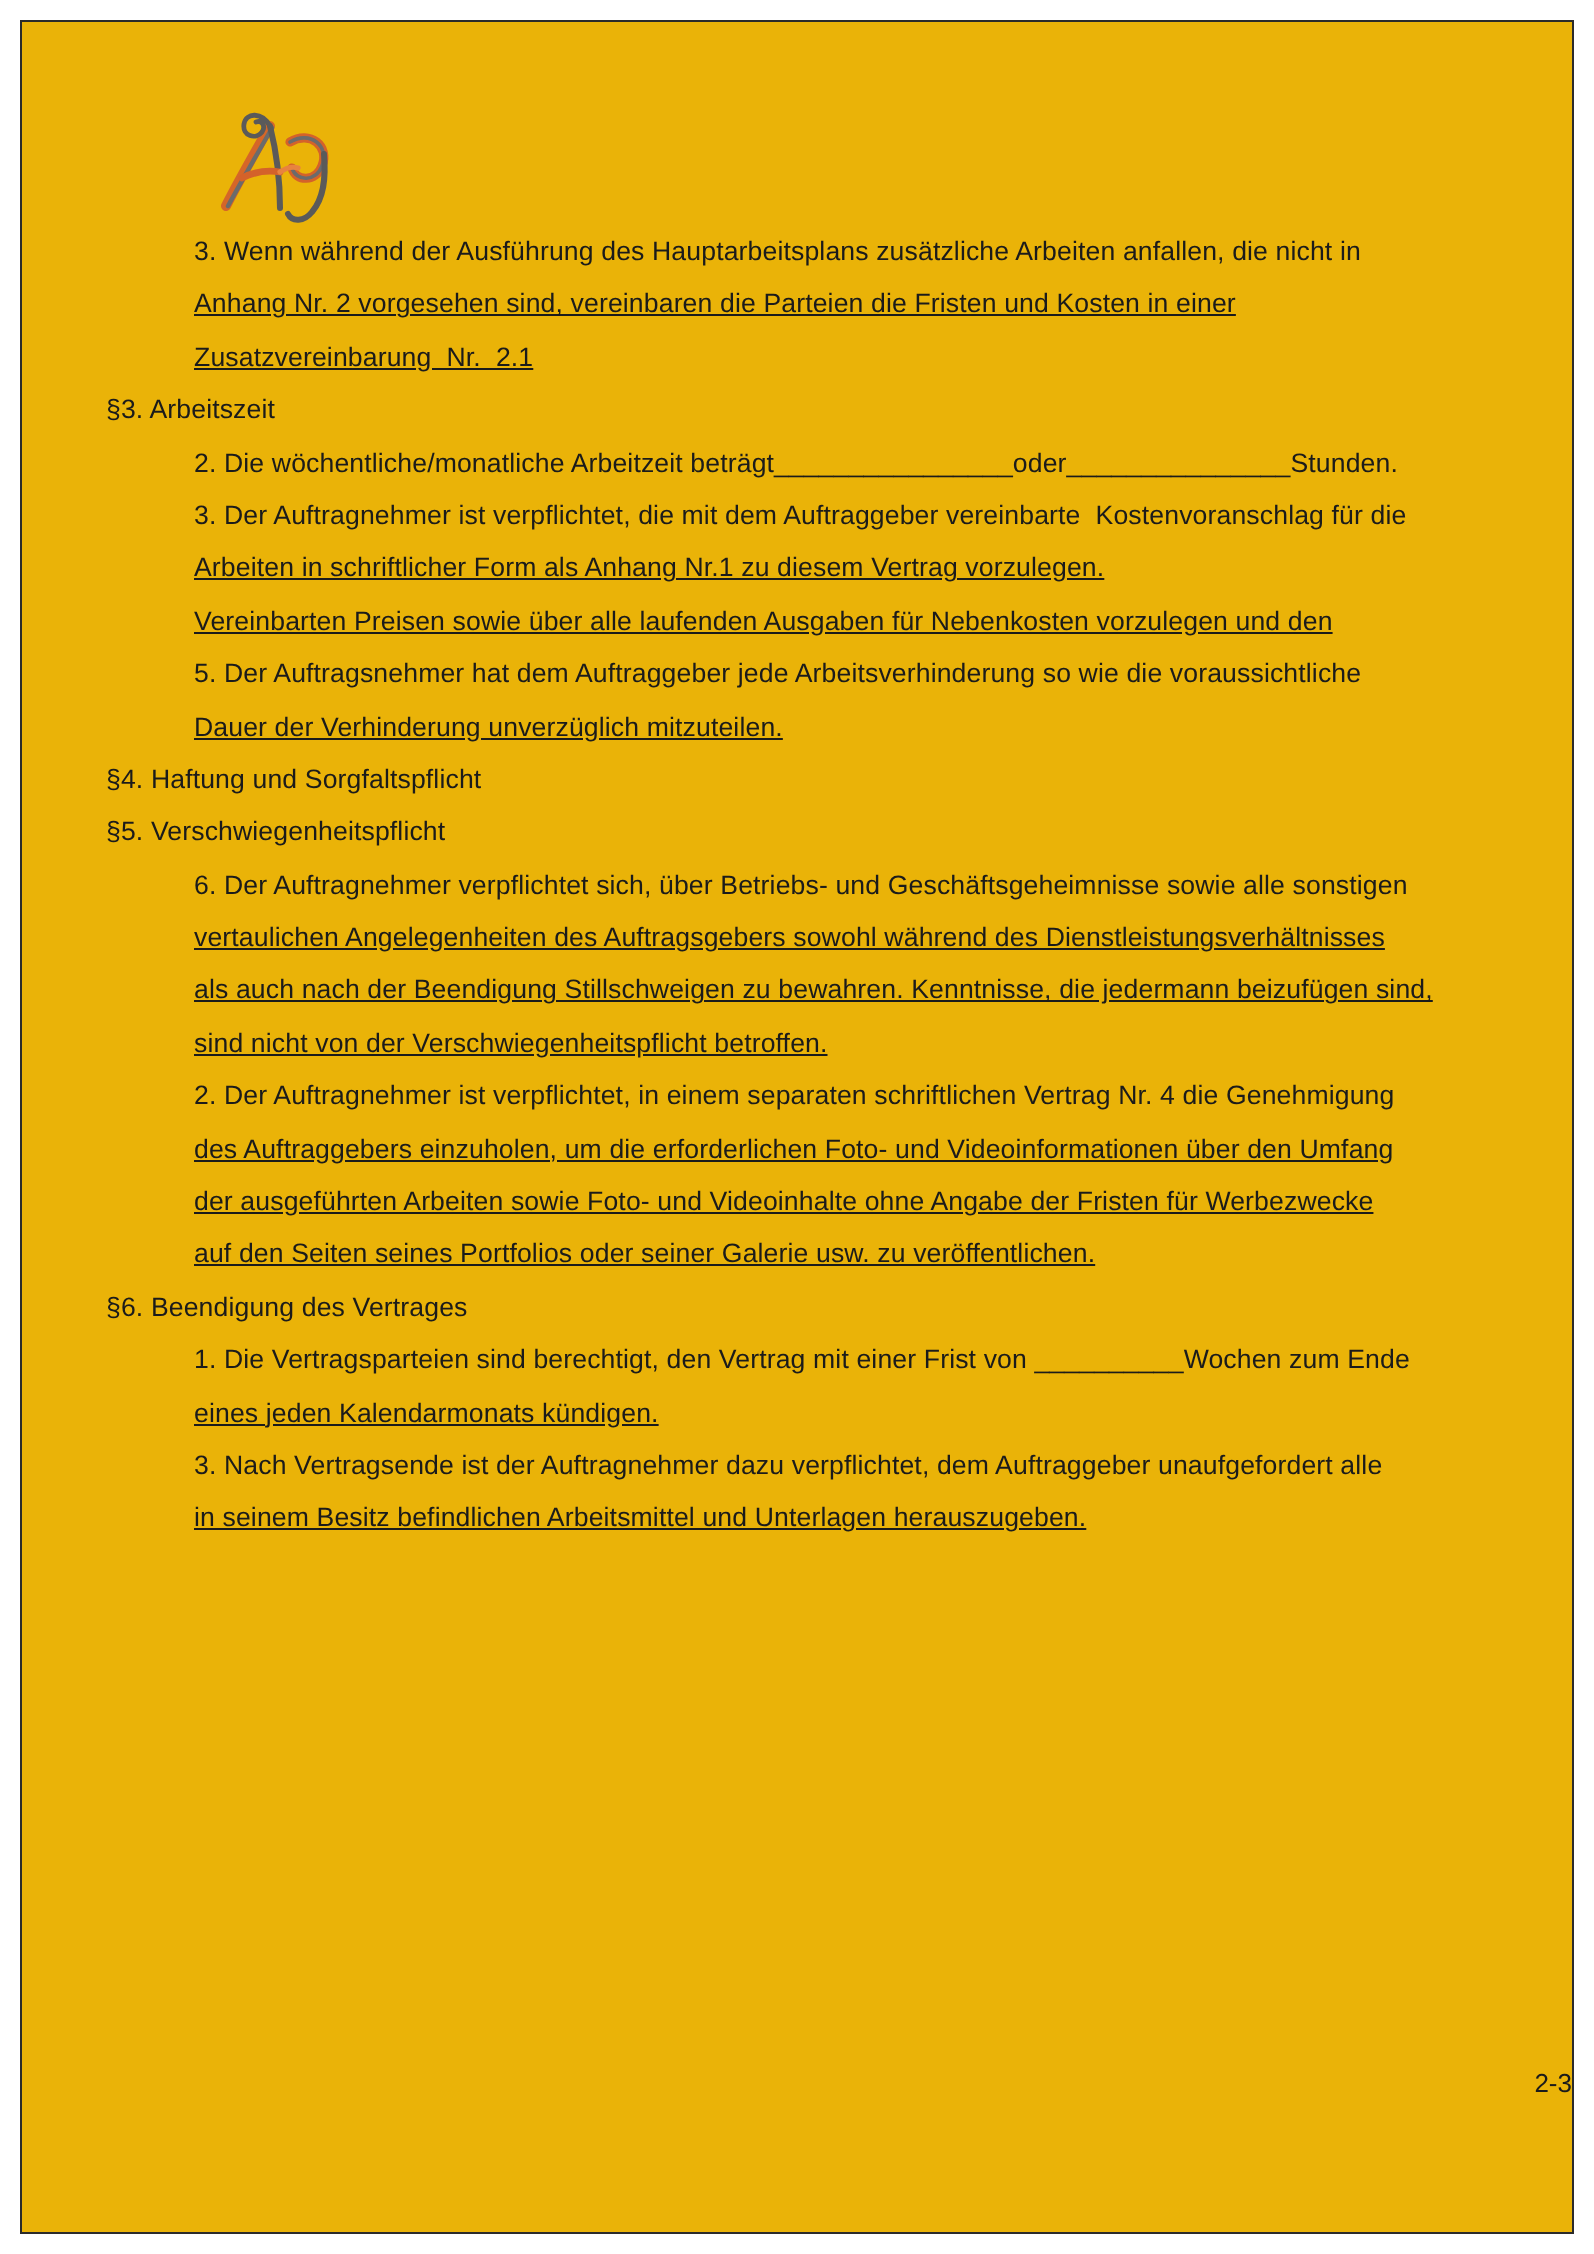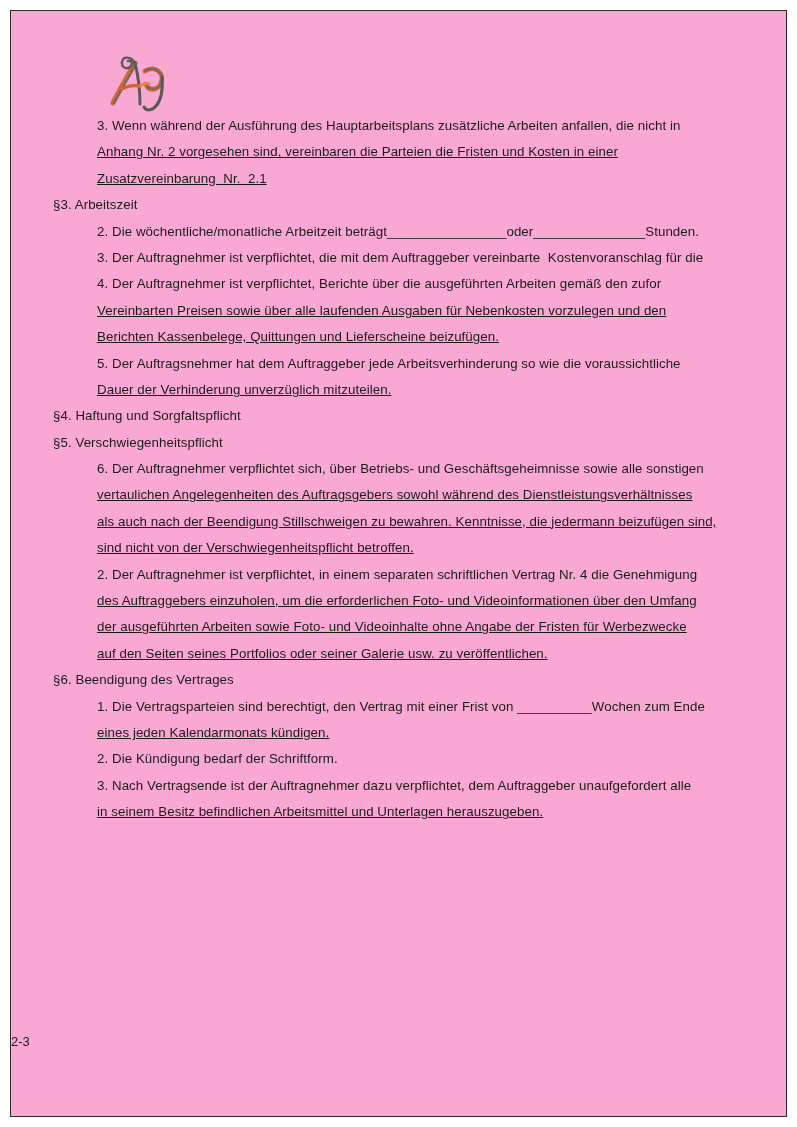--- a/index.html
+++ b/index.html
@@ -18,21 +18,21 @@
 
   
   .page {
     position: absolute;
     left: 10px;
     top: 10px;
     width: 777px;
     height: 1107px;
     box-sizing: border-box;
     border: 1.4px solid #2b2b2b;
-    background: #f9a8d4;
+    background: #eab308;
   }
 
   .page-inner {
     position: relative;
     width: 100%;
     height: 100%;
   }
 
   
   .logo-wrap {
@@ -78,21 +78,21 @@
     padding-left: 86px;
     text-decoration: underline;
   }
 
   
   .page-footer {
     position: absolute;
     left: 0;
     top: 1023px;
     width: 100%;
-    text-align: left;
+    text-align: right;
     font-size: 13px;
     color: #1b1b1b;
   }
 </style>
 </head>
 <body>
 
 <div class="page">
   <div class="page-inner">
 
@@ -127,25 +127,24 @@
           <div class="line lvl-cont">Zusatzvereinbarung  Nr.  2.1</div>
         </div>
         <div>
           <div class="line lvl-head">§3. Arbeitszeit</div>
         </div>
         <div>
           <div class="line lvl-para">2. Die wöchentliche/monatliche Arbeitzeit beträgt________________oder_______________Stunden.</div>
         </div>
         <div>
           <div class="line lvl-para">3. Der Auftragnehmer ist verpflichtet, die mit dem Auftraggeber vereinbarte  Kostenvoranschlag für die</div>
+          <div class="line lvl-cont">Arbeiten in schriftlicher Form als Anhang Nr.1 zu diesem Vertrag vorzulegen.</div>
         </div>
         <div>
-          <div class="line lvl-para">4. Der Auftragnehmer ist verpflichtet, Berichte über die ausgeführten Arbeiten gemäß den zufor</div>
           <div class="line lvl-cont">Vereinbarten Preisen sowie über alle laufenden Ausgaben für Nebenkosten vorzulegen und den</div>
-          <div class="line lvl-cont">Berichten Kassenbelege, Quittungen und Lieferscheine beizufügen.</div>
         </div>
         <div>
           <div class="line lvl-para">5. Der Auftragsnehmer hat dem Auftraggeber jede Arbeitsverhinderung so wie die voraussichtliche</div>
           <div class="line lvl-cont">Dauer der Verhinderung unverzüglich mitzuteilen.</div>
         </div>
         <div>
           <div class="line lvl-head">§4. Haftung und Sorgfaltspflicht</div>
         </div>
         <div>
           <div class="line lvl-head">§5. Verschwiegenheitspflicht</div>
@@ -163,23 +162,20 @@
           <div class="line lvl-cont">auf den Seiten seines Portfolios oder seiner Galerie usw. zu veröffentlichen.</div>
         </div>
         <div>
           <div class="line lvl-head">§6. Beendigung des Vertrages</div>
         </div>
         <div>
           <div class="line lvl-para">1. Die Vertragsparteien sind berechtigt, den Vertrag mit einer Frist von __________Wochen zum Ende</div>
           <div class="line lvl-cont">eines jeden Kalendarmonats kündigen.</div>
         </div>
         <div>
-          <div class="line lvl-para">2. Die Kündigung bedarf der Schriftform.</div>
-        </div>
-        <div>
           <div class="line lvl-para">3. Nach Vertragsende ist der Auftragnehmer dazu verpflichtet, dem Auftraggeber unaufgefordert alle</div>
           <div class="line lvl-cont">in seinem Besitz befindlichen Arbeitsmittel und Unterlagen herauszugeben.</div>
         </div>
       </div>
 
     <div class="page-footer">
       <span>2-3</span>
     </div>
 
   </div>

